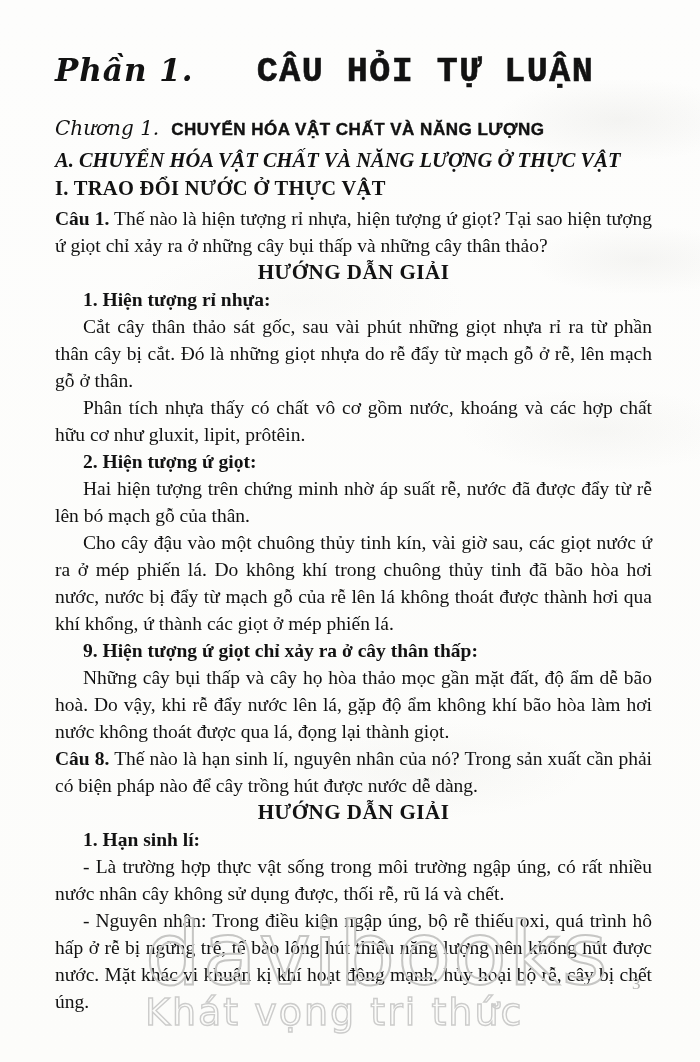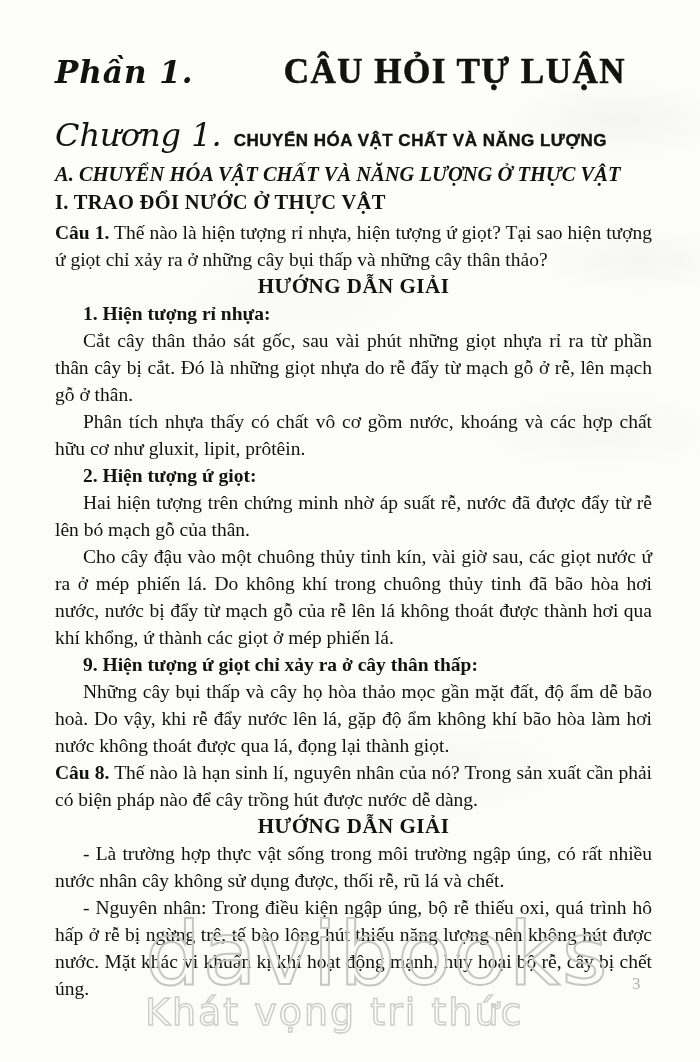--- a/index.html
+++ b/index.html
@@ -33,38 +33,38 @@
   }
   .part-label {
     font-family: "DejaVu Serif", serif;
     font-style: italic;
     font-weight: bold;
     font-size: 31px;
     letter-spacing: 1px;
     white-space: nowrap;
   }
   .part-title {
-    font-family: Liberation Serif, serif;
+    font-family: Liberation Mono, monospace;
     font-weight: bold;
     font-size: 35px;
     letter-spacing: 1.5px;
-    margin-left: 90px;
+    margin-left: 63px;
     white-space: nowrap;
     -webkit-text-stroke: 0.6px #121212;
   }
   .chapter-row {
     margin-top: 16px;
     display: flex;
     align-items: baseline;
     white-space: nowrap;
   }
   .chapter-label {
     font-family: "DejaVu Serif", serif;
     font-style: italic;
-    font-size: 32px;
+    font-size: 20px;
   }
   .chapter-title {
     font-family: Liberation Sans, sans-serif;
     font-weight: bold;
     font-size: 17px;
     letter-spacing: 0.5px;
     margin-left: 12px;
     -webkit-text-stroke: 0.4px #121212;
   }
   .section-a {
@@ -173,20 +173,21 @@
       <p class="para">Hai hiện tượng trên chứng minh nhờ áp suất rễ, nước đã được đẩy từ rễ lên bó mạch gỗ của thân.</p>
       <p class="para">Cho cây đậu vào một chuông thủy tinh kín, vài giờ sau, các giọt nước ứ ra ở mép phiến lá. Do không khí trong chuông thủy tinh đã bão hòa hơi nước, nước bị đẩy từ mạch gỗ của rễ lên lá không thoát được thành hơi qua khí khổng, ứ thành các giọt ở mép phiến lá.</p>
 
       <p class="subheading">9. Hiện tượng ứ giọt chỉ xảy ra ở cây thân thấp:</p>
       <p class="para">Những cây bụi thấp và cây họ hòa thảo mọc gần mặt đất, độ ẩm dễ bão hoà. Do vậy, khi rễ đẩy nước lên lá, gặp độ ẩm không khí bão hòa làm hơi nước không thoát được qua lá, đọng lại thành giọt.</p>
 
       <p class="para noindent"><span class="qlabel">Câu 8.</span><span> Thế nào là hạn sinh lí, nguyên nhân của nó? Trong sản xuất cần phải có biện pháp nào để cây trồng hút được nước dễ dàng.</span></p>
 
       <p class="guide-heading">HƯỚNG DẪN GIẢI</p>
 
+      <p class="subheading">1. Hạn sinh lí:</p>
       <p class="para">- Là trường hợp thực vật sống trong môi trường ngập úng, có rất nhiều nước nhân cây không sử dụng được, thối rễ, rũ lá và chết.</p>
       <p class="para">- Nguyên nhân: Trong điều kiện ngập úng, bộ rễ thiếu oxi, quá trình hô hấp ở rễ bị ngừng trệ, tế bào lông hút thiếu năng lượng nên không hút được nước. Mặt khác vi khuẩn kị khí hoạt động mạnh, hủy hoại bộ rễ, cây bị chết úng.</p>
 
     </div>
   </div>
 
   <div class="watermark">
     <div class="wm-brand">davibooks</div>
     <div class="wm-slogan">Khát vọng tri thức</div>
   </div>

